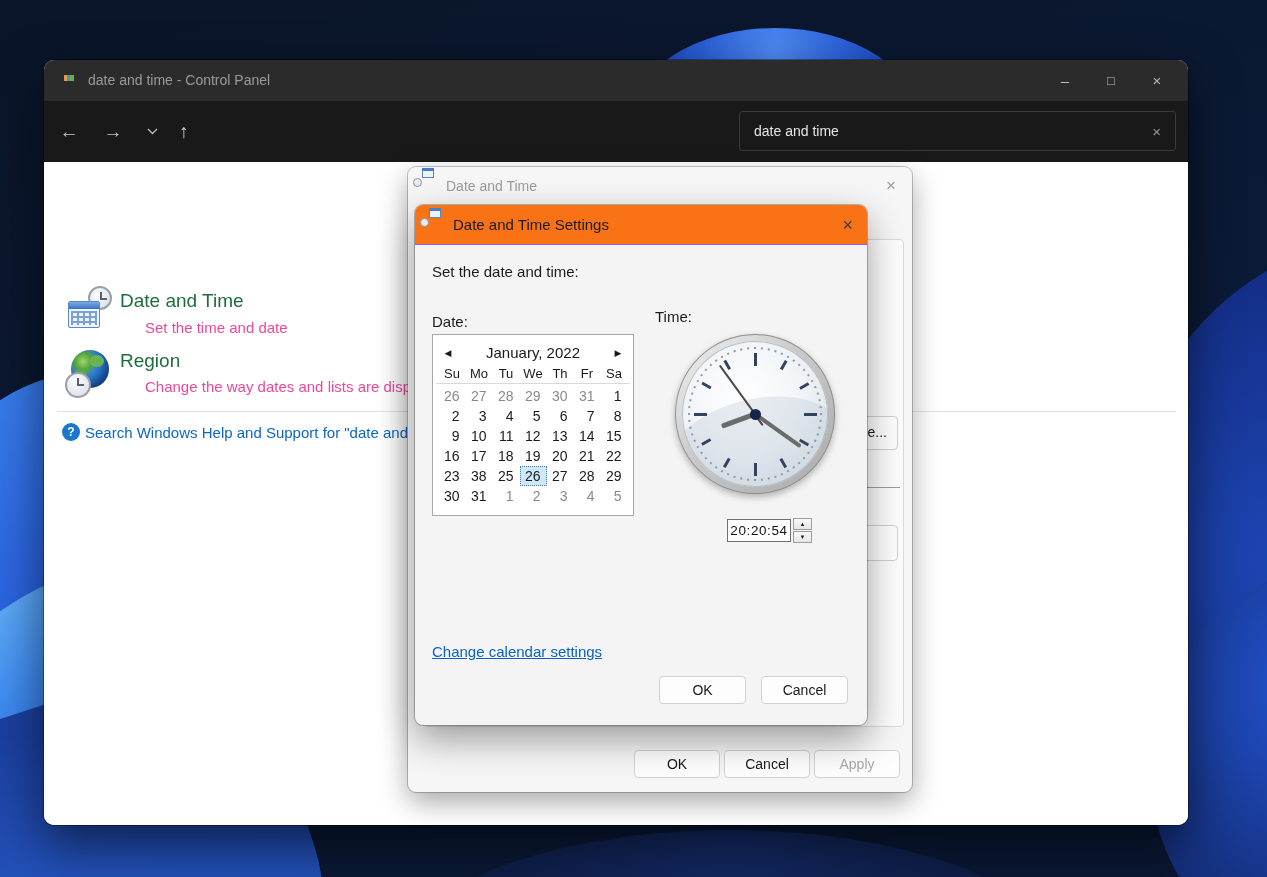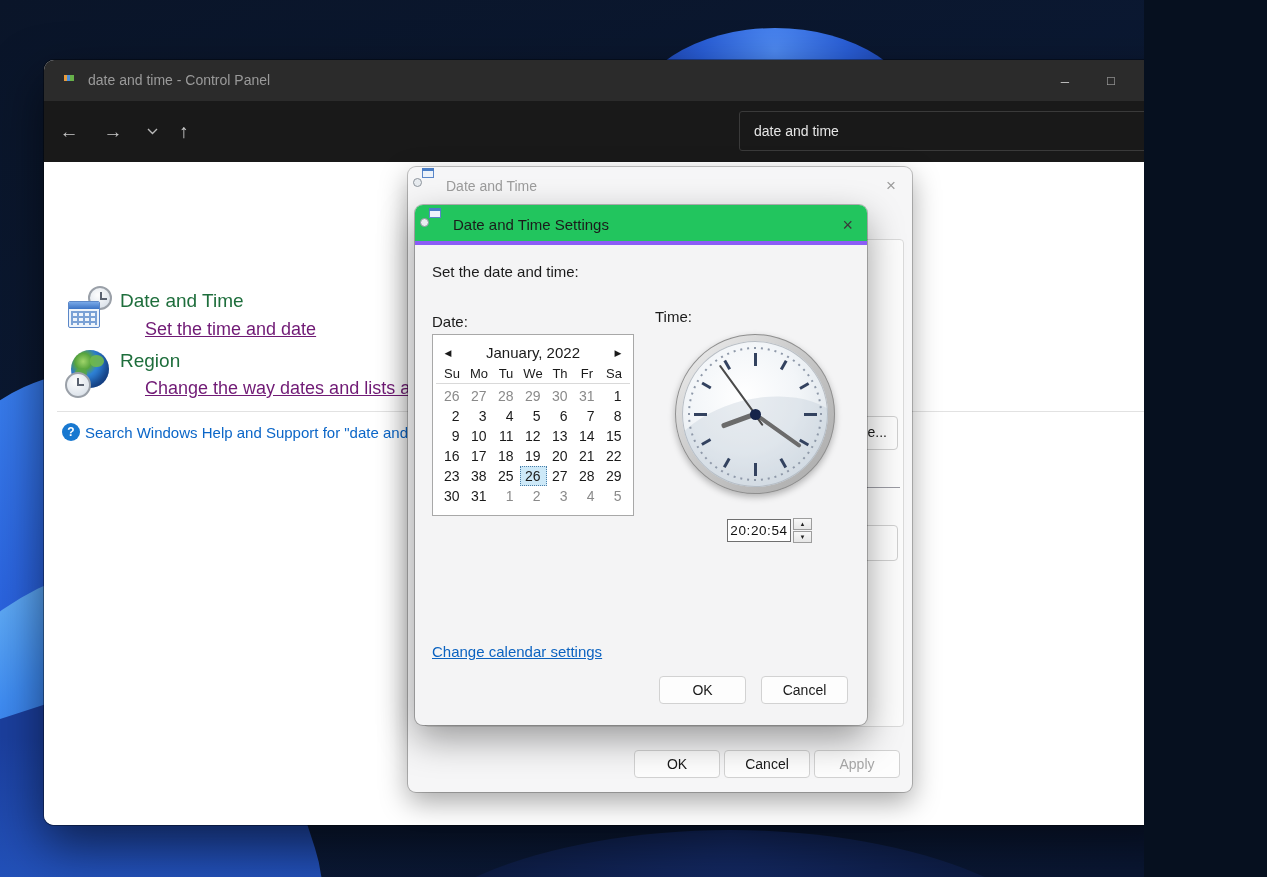--- a/index.html
+++ b/index.html
@@ -1,18 +1,18 @@
 <!DOCTYPE html>
 <html style="--green: #1e6e3c; --link: #0b66c8;"><head>
 <meta charset="utf-8">
 <style>
   * { box-sizing: border-box; margin: 0; padding: 0; }
   html,body { width:1267px; height:877px; }
   body { font-family: "Liberation Sans", "DejaVu Sans", sans-serif; background:#06101f; overflow:hidden; }
-  .screen { position:relative; width:1144px; height:877px; overflow:hidden; background:linear-gradient(160deg,#0a1529 0%,#0b1a36 55%,#0a1733 100%); }
+  .screen { position:relative; width:1267px; height:877px; overflow:hidden; background:linear-gradient(160deg,#0a1529 0%,#0b1a36 55%,#0a1733 100%); }
 
   
   .wp { position:absolute; pointer-events:none; }
   .wp-dome { left:630px; top:28px; width:290px; height:190px; border-radius:50%;
     background:radial-gradient(ellipse at 50% 12%, #4e8af2 0%, #2a5fd8 35%, #16379c 75%, #102a78 100%); }
   .wp-right { left:1120px; top:230px; width:620px; height:720px; border-radius:50%; transform:rotate(-18deg);
     background:radial-gradient(ellipse at 30% 40%, #1d46b4 0%, #142f88 45%, #0c1c52 80%); }
   .wp-right2 { left:1150px; top:560px; width:420px; height:420px; border-radius:50%; transform:rotate(25deg);
     background:radial-gradient(ellipse at 35% 35%, #2355d4 0%, #15307e 60%, #0d1f55 100%); }
   .wp-left1 { left:-150px; top:360px; width:330px; height:560px; border-radius:48%; transform:rotate(24deg);
@@ -38,21 +38,21 @@
   .nav-ic { position:absolute; top:0; height:61px; display:flex; align-items:center; justify-content:center; width:36px; color:#c9c9c9; font-size:19px; }
   .addr, .searchbox { position:absolute; top:10px; height:40px; background:#191919; border:1px solid #3a3a3a; border-radius:3px; }
   .addr { left:170px; width:509px; }
   .searchbox { left:695px; width:437px; }
   .addr-inner { position:relative; height:100%; display:flex; align-items:center; }
   .addr-text, .search-text { color:#e6e6e6; font-size:14px; }
   .clear-x { position:absolute; right:14px; top:0; height:38px; display:flex; align-items:center; color:#9a9a9a; font-size:15px; }
 
   .content { position:absolute; left:0; top:102px; width:100%; height:663px; background:#fff; border-radius:0 0 10px 10px; }
   .cp-head { position:absolute; font-size:19px; color:#1e6e3c; }
-  .cp-sub { position:absolute; font-size:18px; color:#701a75;text-decoration:underline; }
+  .cp-sub { position:absolute; font-size:15px; color:#ec4899; }
   .divider { position:absolute; left:13px; top:249px; width:1119px; height:1px; background:#e2e2e2; }
   .help-row { position:absolute; left:18px; top:261px; display:flex; align-items:center; gap:5px; }
   .help-badge { width:18px; height:18px; border-radius:50%; background:#1878d0; color:#fff; font-size:12px; font-weight:bold; display:flex; align-items:center; justify-content:center; }
   .help-link { font-size:15px; color:#0b66c8; }
 
   
   .icon-datetime { position:absolute; left:24px; top:124px; width:44px; height:44px; }
   .icon-region { position:absolute; left:21px; top:188px; width:48px; height:48px; }
   .mini-cal { position:absolute; left:0; bottom:2px; width:32px; height:27px; background:#eef4fb; border:1px solid #5b87c8; border-radius:2px; overflow:hidden; }
   .mini-cal:before { content:""; position:absolute; left:0; top:0; width:100%; height:7px; background:linear-gradient(#79a9e8,#3a72c4); }
@@ -95,21 +95,21 @@
   .pbtn-2 { left:386px; top:358px; width:104px; height:36px; }
   .dlg-btnrow { position:absolute; display:flex; gap:4px; }
   .btn { background:#fdfdfd; border:1px solid #d2d2d2; border-radius:4px; font-size:14px; color:#1a1a1a;
     display:flex; align-items:center; justify-content:center; font-family:inherit; }
   .outer-btns { left:226px; top:583px; }
   .outer-btns .btn { width:86px; height:28px; }
   .btn.disabled { color:#a8a8a8; }
 
   .dlg-inner { left:415px; top:205px; width:452px; height:520px; background:#f4f4f5;
     box-shadow:0 14px 36px rgba(0,0,0,.38), 0 0 0 1px rgba(0,0,0,.25); }
-  .dlg-inner .ttl { position:absolute; left:0; top:0; width:100%; height:40px; background:#22c55e; border-radius:8px 8px 0 0; border-bottom:4px solid #8b5cf6; }
+  .dlg-inner .ttl { position:absolute; left:0; top:0; width:100%; height:40px; background:#f97316; border-radius:8px 8px 0 0; border-bottom:1px solid #8b5cf6; }
   .dlg-inner .ttl .t { position:absolute; left:38px; line-height:40px; font-size:15px; color:#1b1b1b; }
   .dlg-inner .ttl .dlg-x { color:#3a3a3a; font-size:18px; line-height:40px; right:14px; }
   .dlg-inner .dlg-ic { top:13px; }
   .lbl { position:absolute; font-size:15px; color:#1b1b1b; }
 
   
   .cal { position:absolute; left:17px; top:129px; width:202px; height:182px; background:#fff; border:1px solid #a8a8a8; }
   .cal-head { position:relative; height:26px; margin-top:5px; }
   .cal-head .my { text-align:center; line-height:26px; font-size:15px; color:#1a1a1a; }
   .cal-nav { position:absolute; top:0; line-height:26px; font-size:9px; color:#1a1a1a; width:18px; text-align:center; }

